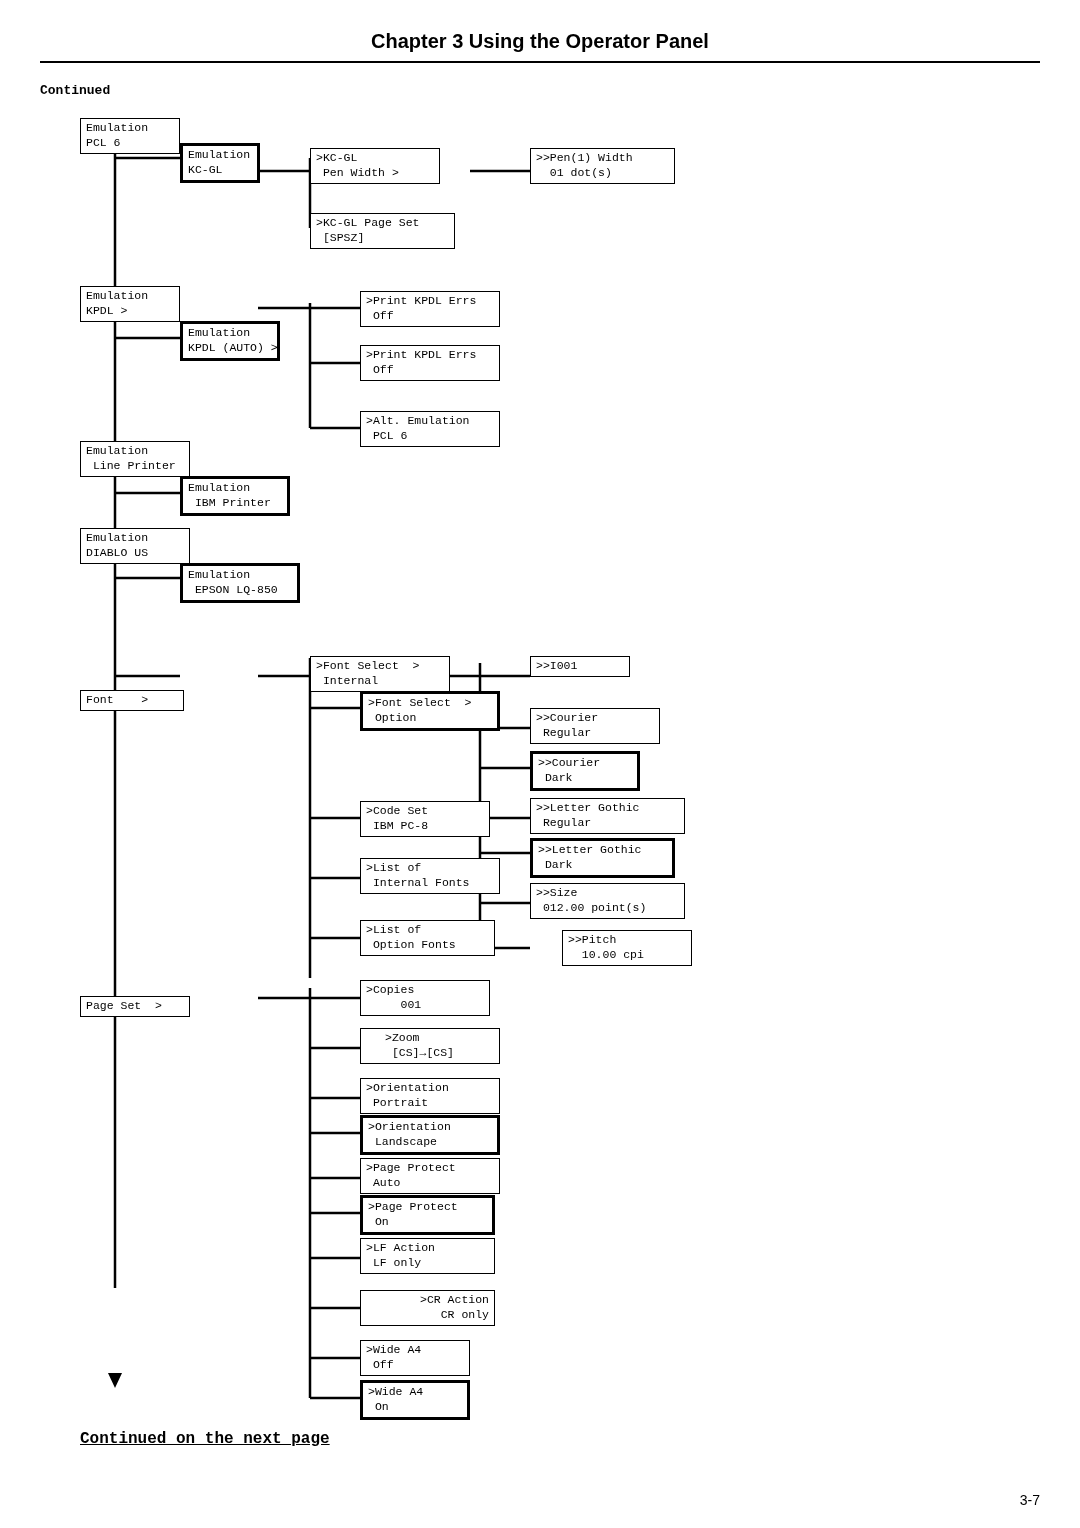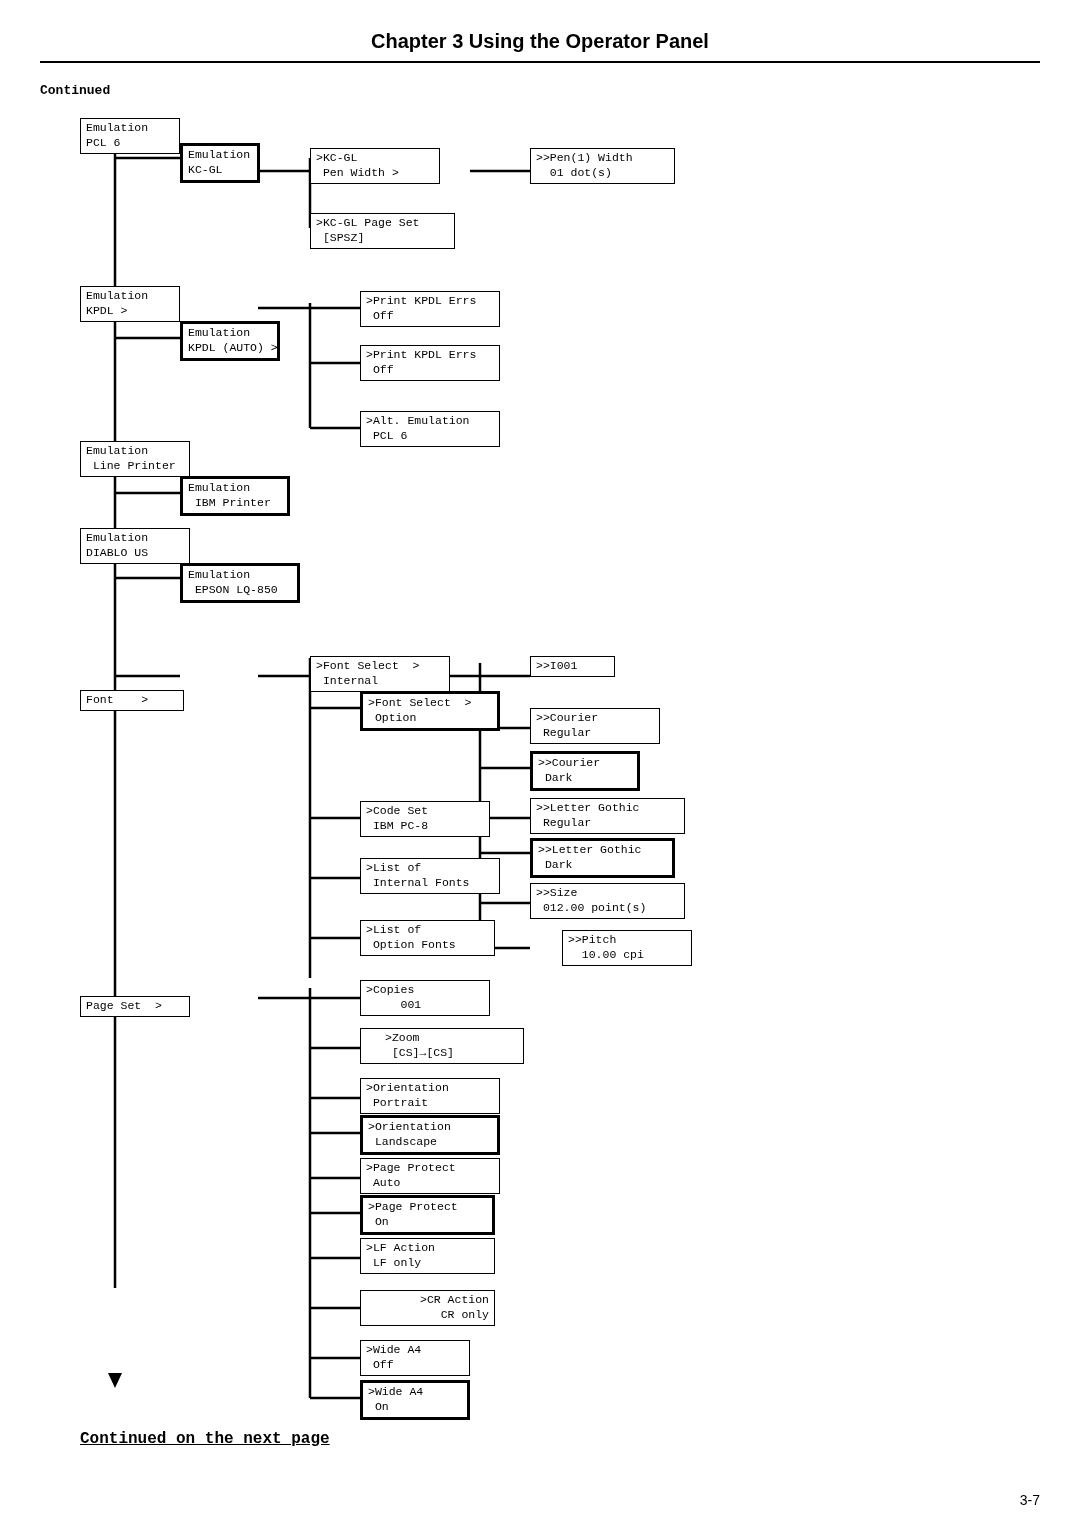--- a/index.html
+++ b/index.html
@@ -209,21 +209,21 @@
     <div class="node" style="left:40px; top:420px; width:110px;">Emulation<br>DIABLO US</div>
 
     <div class="node node-bold" style="left:140px; top:455px; width:120px;">Emulation<br>&nbsp;EPSON LQ-850</div>
 
     <div class="node" style="left:40px; top:582px; width:104px;">Font &nbsp;&nbsp;&nbsp;&gt;</div>
 
     <div class="node" style="left:270px; top:548px; width:140px;">&gt;Font Select &nbsp;&gt;<br>&nbsp;Internal</div>
 
     <div class="node node-bold" style="left:320px; top:583px; width:140px;">&gt;Font Select &nbsp;&gt;<br>&nbsp;Option</div>
 
-    <div class="node" style="left:490px; top:548px; width:85px;">&gt;&gt;I001</div>
+    <div class="node" style="left:490px; top:548px; width:100px;">&gt;&gt;I001</div>
 
     <div class="node" style="left:490px; top:600px; width:130px;">&gt;&gt;Courier<br>&nbsp;Regular</div>
 
     <div class="node node-bold" style="left:490px; top:643px; width:110px;">&gt;&gt;Courier<br>&nbsp;Dark</div>
 
     <div class="node" style="left:490px; top:690px; width:155px;">&gt;&gt;Letter Gothic<br>&nbsp;Regular</div>
 
     <div class="node node-bold" style="left:490px; top:730px; width:145px;">&gt;&gt;Letter Gothic<br>&nbsp;Dark</div>
 
     <div class="node" style="left:490px; top:775px; width:155px;">&gt;&gt;Size<br>&nbsp;012.00 point(s)</div>
@@ -233,21 +233,21 @@
     <div class="node" style="left:320px; top:693px; width:130px;">&gt;Code Set<br>&nbsp;IBM PC-8</div>
 
     <div class="node" style="left:320px; top:750px; width:140px;">&gt;List of<br>&nbsp;Internal Fonts</div>
 
     <div class="node" style="left:320px; top:812px; width:135px;">&gt;List of<br>&nbsp;Option Fonts</div>
 
     <div class="node" style="left:40px; top:872px; width:110px;margin-top:16px;">Page Set &nbsp;&gt;</div>
 
     <div class="node" style="left:320px; top:872px; width:130px;">&gt;Copies<br>&nbsp;&nbsp;&nbsp;&nbsp;&nbsp;001</div>
 
-    <div class="node" style="left:320px; top:920px; width:164px;padding-left:24px;">&gt;Zoom<br>&nbsp;[CS]→[CS]</div>
+    <div class="node" style="left:320px; top:920px; width:140px;padding-left:24px;">&gt;Zoom<br>&nbsp;[CS]→[CS]</div>
 
     <div class="node" style="left:320px; top:970px; width:140px;">&gt;Orientation<br>&nbsp;Portrait</div>
 
     <div class="node node-bold" style="left:320px; top:1007px; width:140px;">&gt;Orientation<br>&nbsp;Landscape</div>
 
     <div class="node" style="left:320px; top:1050px; width:140px;">&gt;Page Protect<br>&nbsp;Auto</div>
 
     <div class="node node-bold" style="left:320px; top:1087px; width:135px;">&gt;Page Protect<br>&nbsp;On</div>
 
     <div class="node" style="left:320px; top:1130px; width:135px;">&gt;LF Action<br>&nbsp;LF only</div>

